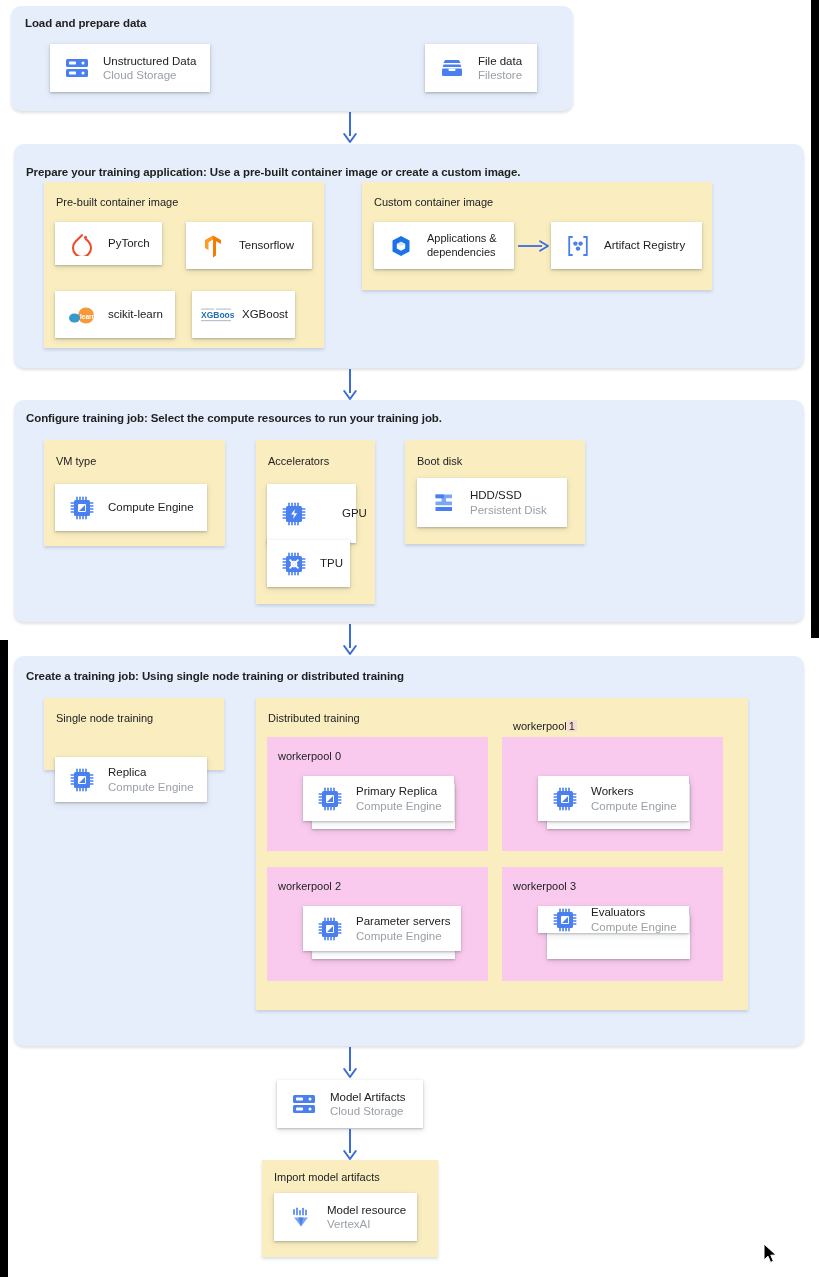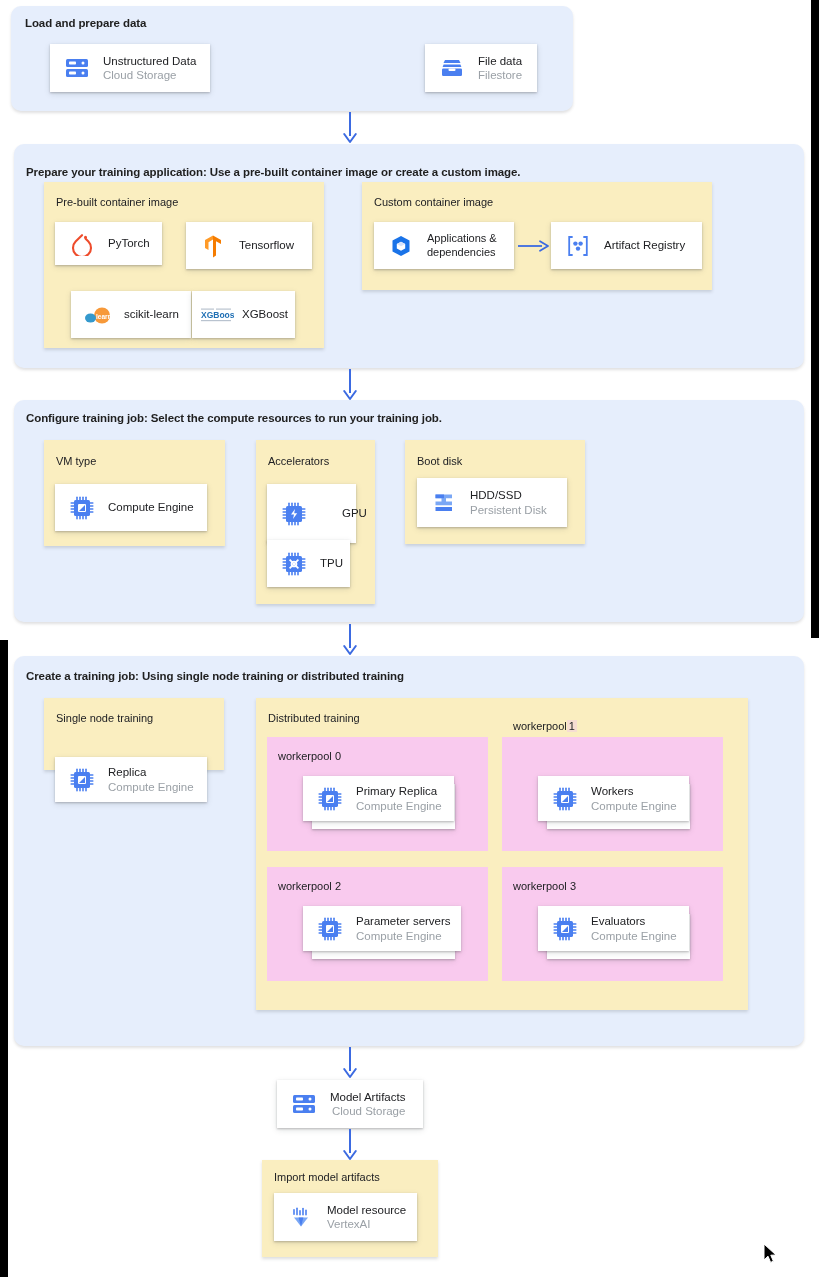--- a/index.html
+++ b/index.html
@@ -175,21 +175,21 @@
       <svg width="20" height="24" viewBox="0 0 20 24">
         <path d="M10 1.5 L18 6 V10 L13 7.2 V21.5 L10 23.5 Z" fill="#f57c00"></path>
         <path d="M10 1.5 L2 6 V14 L5.5 16 V8.2 L10 5.6 Z" fill="#ff9a27"></path>
       </svg>
     </span>
     <span class="txt">
         <div class="t1">Tensorflow</div>
       </span>
   </div>
 
-  <div class="card" style="left:55px; top:291px; width:120px; height:47px;margin-left:16px;">
+  <div class="card" style="left:55px; top:291px; width:120px; height:47px;">
     <span class="ico">
       <svg width="30" height="20" viewBox="0 0 30 20">
         <circle cx="19" cy="10.5" r="8" fill="#f79939"></circle>
         <ellipse cx="7.5" cy="13" rx="5.5" ry="4.6" fill="#3499cd"></ellipse>
         <text x="13" y="14" font-family="Liberation Sans, sans-serif" font-size="6.5" font-weight="bold" fill="#ffffff">learn</text>
       </svg>
     </span>
     <span class="txt">
         <div class="t1">scikit-learn</div>
       </span>
@@ -529,21 +529,21 @@
       <div class="t2">Compute Engine</div>
     </span>
   </div>
 
   <div class="pool" style="left:502px; top:867px; width:221px; height:114px;"></div>
   <div class="pool-title" style="left:513px; top:880px;">
     <span>workerpool</span>
     <span>3</span>
   </div>
   <div class="stackshadow" style="left:547px; top:914px; width:143px; height:45px;"></div>
-  <div class="card" style="left:538px; top:906px; width:151px; height:45px;align-items:center;">
+  <div class="card" style="left:538px; top:906px; width:151px; height:27px;align-items:center;">
     <span class="ico">
       <svg width="26" height="26" viewBox="0 0 26 26">
         <g stroke="#4a7ff0" stroke-width="1.6" stroke-linecap="round">
           <path d="M8 2.2 V5"></path>
             <path d="M11 2.2 V5"></path>
             <path d="M14 2.2 V5"></path>
             <path d="M17 2.2 V5"></path>
           <path d="M8 21 V23.8"></path>
             <path d="M11 21 V23.8"></path>
             <path d="M14 21 V23.8"></path>
@@ -568,21 +568,21 @@
     </span>
   </div>
 
   <div class="arrow" style="left:342px; top:1047px;">
     <svg width="16" height="32" viewBox="0 0 16 32">
       <path d="M8 0 V24" stroke="#3b6ae1" stroke-width="2"></path>
       <path d="M2.2 22 L8 30 L13.8 22" fill="none" stroke="#3b6ae1" stroke-width="2" stroke-linecap="round" stroke-linejoin="round"></path>
     </svg>
   </div>
 
-  <div class="card" style="left:277px; top:1080px; width:146px; height:48px;text-align:right;">
+  <div class="card" style="left:277px; top:1080px; width:146px; height:48px;">
     <span class="ico">
       <svg width="26" height="24" viewBox="0 0 26 24">
         <rect x="2" y="3" width="22" height="8" rx="1.5" fill="#4a7ff0"></rect>
         <rect x="5" y="5.5" width="7" height="3" rx="0.8" fill="#ffffff"></rect>
         <circle cx="19" cy="7" r="1.5" fill="#ffffff"></circle>
         <rect x="2" y="13" width="22" height="8" rx="1.5" fill="#4a7ff0"></rect>
         <rect x="5" y="15.5" width="7" height="3" rx="0.8" fill="#ffffff"></rect>
         <circle cx="19" cy="17" r="1.5" fill="#ffffff"></circle>
       </svg>
     </span>

